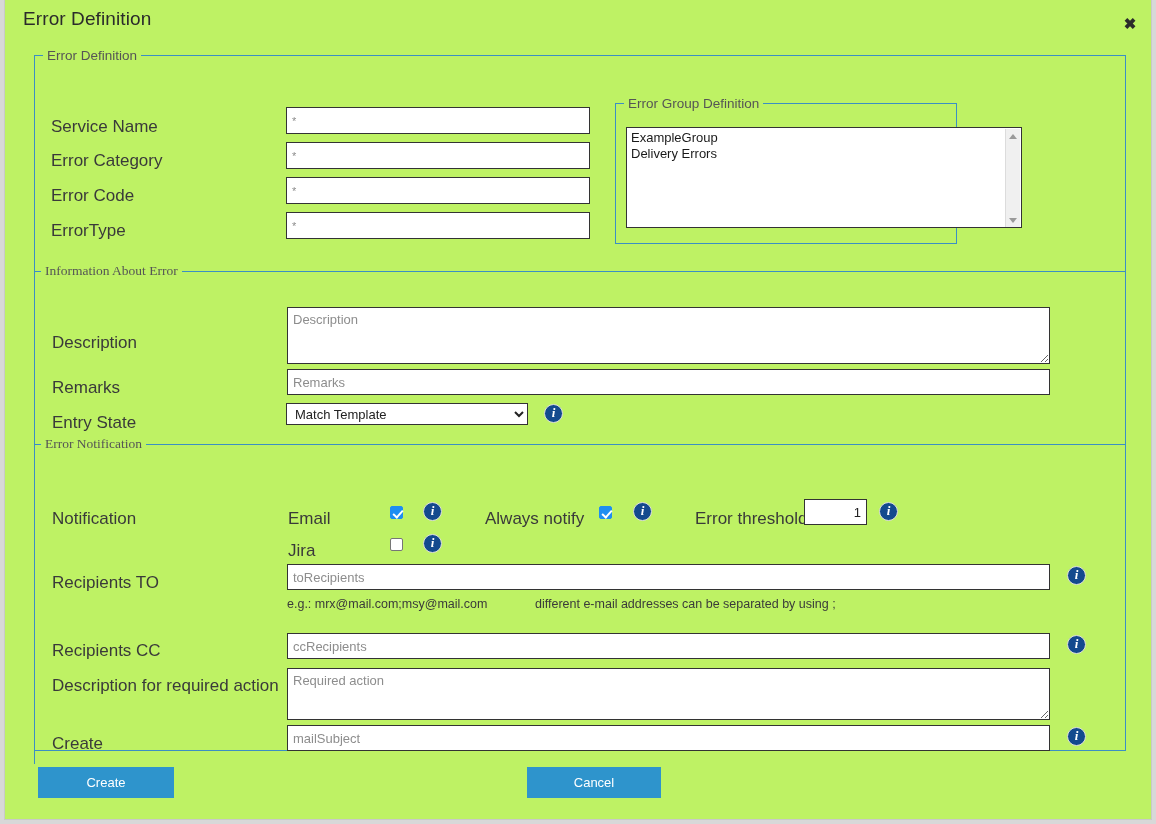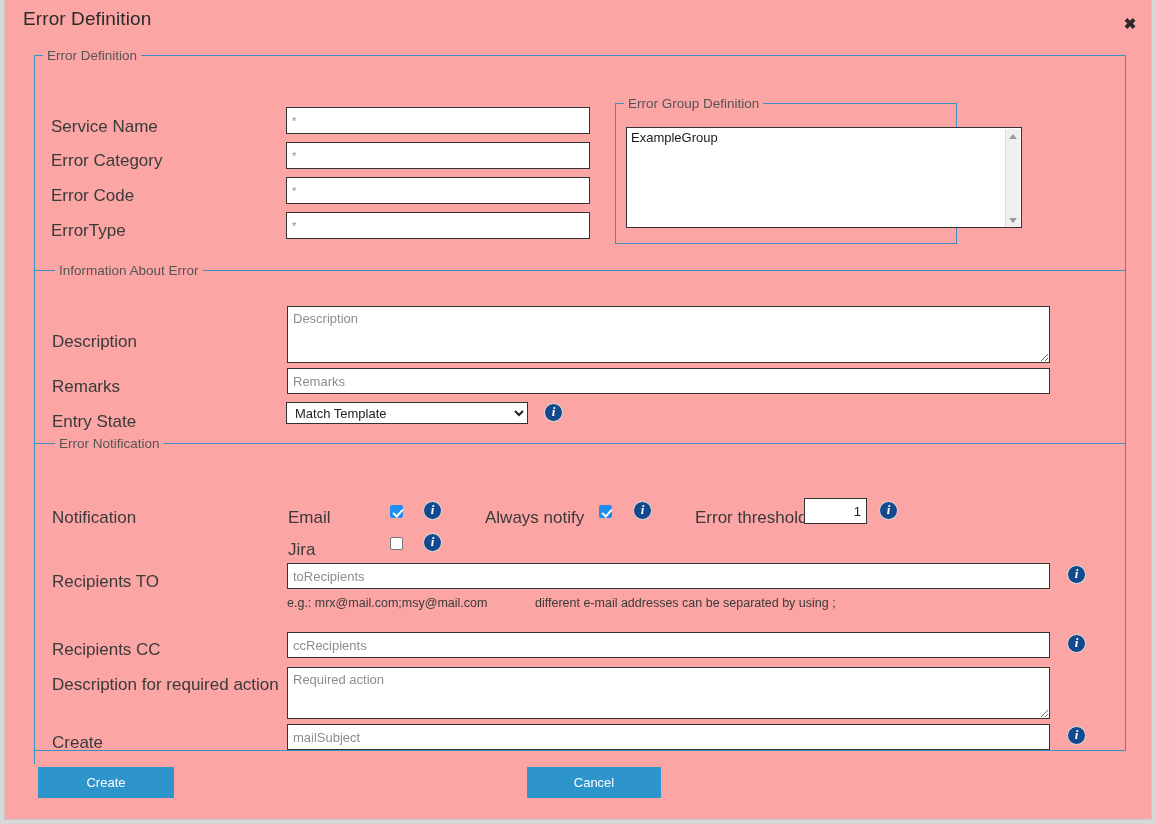--- a/index.html
+++ b/index.html
@@ -6,21 +6,21 @@
   html, body {
     margin: 0; padding: 0;
     width: 1156px; height: 824px;
     background: #d8d8d8;
     font-family: "Liberation Sans", sans-serif;
   }
   .dialog {
     position: absolute;
     left: 4px; top: 0;
     width: 1148px; height: 820px;
-    background: #fca5a5;
+    background: #bef264;
     border: 1px solid #c9c9c9;
     border-top: none;
     overflow: hidden;
   }
   .dialog-header {
     position: relative;
     height: 44px;
     padding: 8px 0 0 18px;
   }
   .dialog-title {
@@ -60,21 +60,21 @@
     width: 1092px;
     height: 703px;
     border: 1px solid #3b8fc4;
   }
   .inner-fs {
     position: absolute;
     border: none;
     border-top: 1px solid #3b8fc4;
     border-left: 1px solid #3b8fc4;
   }
-  .inner-fs > legend { margin-left: 20px; }
+  .inner-fs > legend { margin-left: 6px; font-family: Liberation Serif, serif; }
 
   .fs-info {
     left: -1px; top: 200px;
     width: 1092px; height: 176px;
   }
   .fs-notif {
     left: -1px; top: 373px;
     width: 1092px; height: 328px;
   }
 
@@ -235,20 +235,21 @@
     <label class="fld" style="left:16px; top:123px;">Error Code</label>
     <input class="txt star-ph" style="left: 251px; top: 114px; width: 304px; height: 27px;" placeholder="*">
 
     <label class="fld" style="left:16px; top:158px;">ErrorType</label>
     <input class="txt star-ph" style="left: 251px; top: 149px; width: 304px; height: 27px;" placeholder="*">
 
     <fieldset class="grp-fs">
       <legend>Error Group Definition</legend>
       <div class="listbox">
         <div class="opt">ExampleGroup</div>
+        <div class="opt">Delivery Errors</div>
         <div class="sbar">
           <span class="arr up"></span>
           <span class="arr dn"></span>
         </div>
       </div>
     </fieldset>
 
     <fieldset class="inner-fs fs-info">
       <legend>Information About Error</legend>
 

